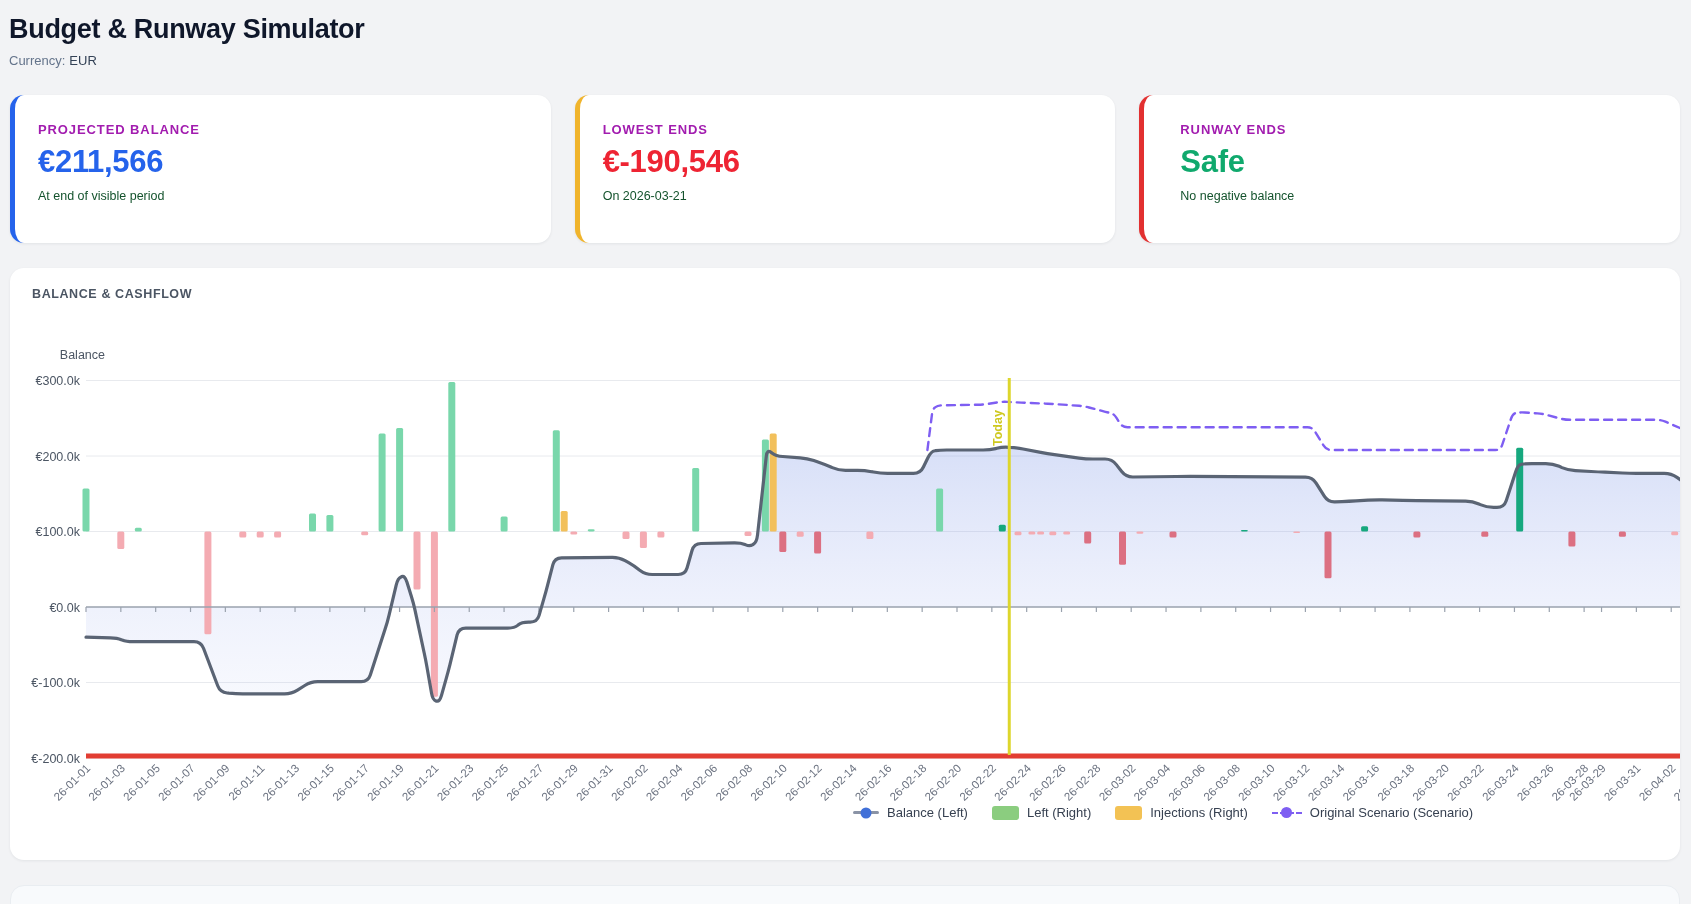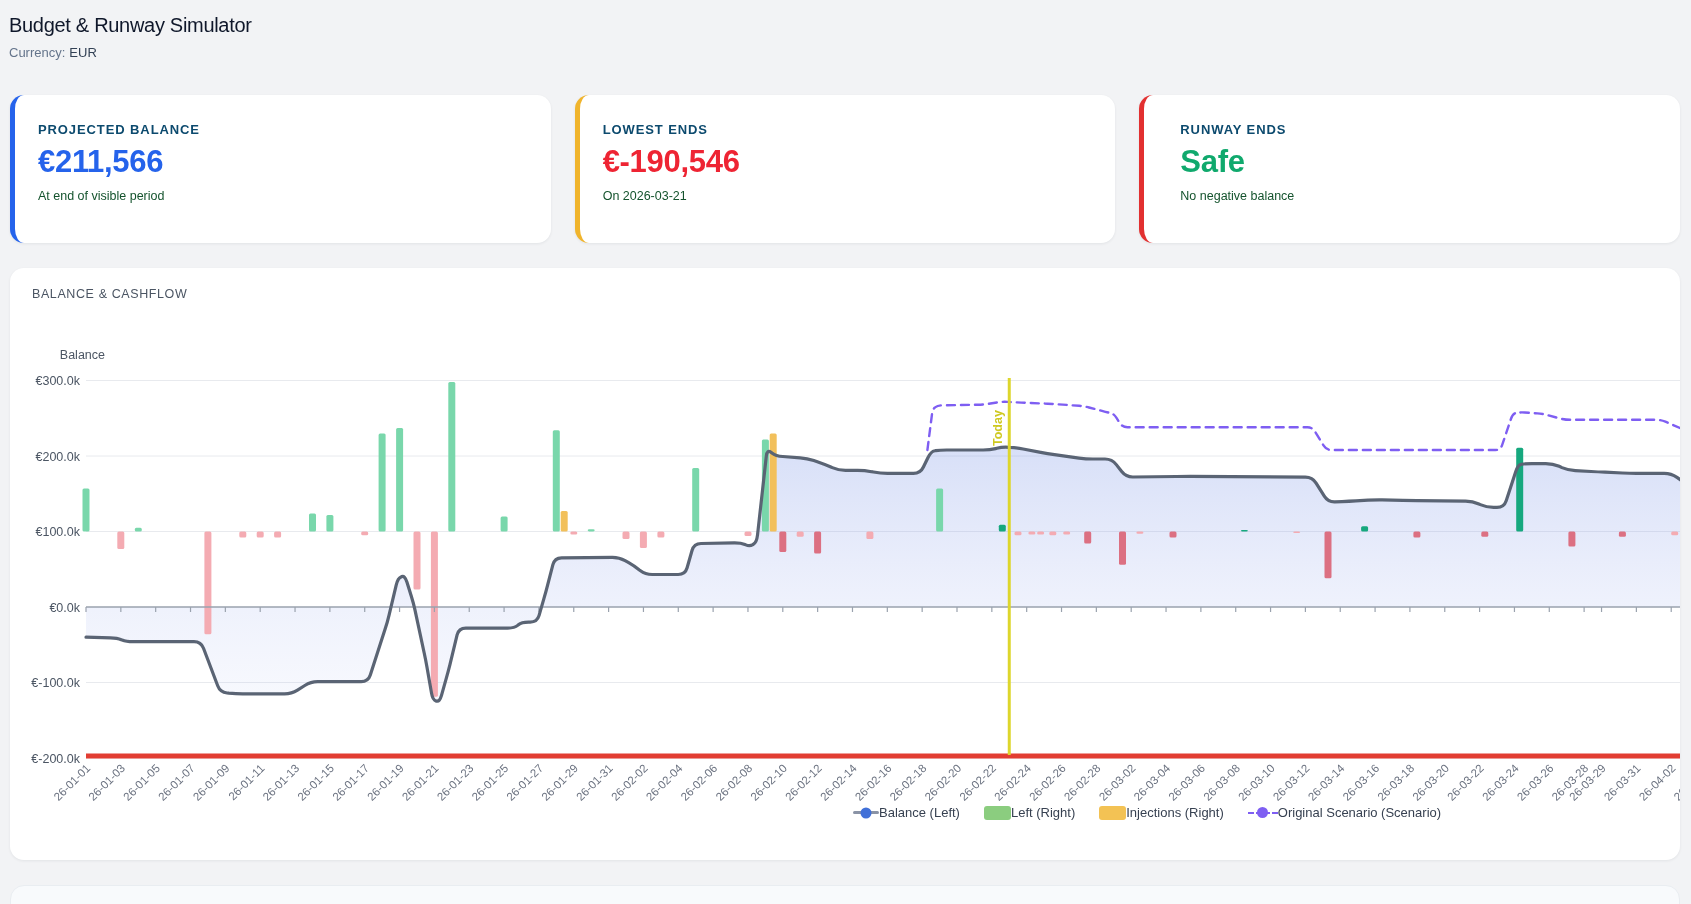--- a/index.html
+++ b/index.html
@@ -4,41 +4,41 @@
 <style>
   html,body{margin:0;padding:0;}
   body{
     width:1691px;height:904px;overflow:hidden;position:relative;
     background:#f2f3f5;
     font-family:"Liberation Sans", sans-serif;
     -webkit-font-smoothing:antialiased;
   }
   
   .header{position:absolute;left:9px;top:14px;}
-  .page-title{font-size:20px;font-weight:400;color:#0f172a;letter-spacing:-.3px;margin:0;}
+  .page-title{font-size:27px;font-weight:700;color:#0f172a;letter-spacing:-.3px;margin:0;}
   .currency-line{margin-top:8px;font-size:13px;color:#64748b;}
   .currency-line b{color:#334155;font-weight:400;margin-left:4px;}
   
   .cards{position:absolute;left:10px;top:95px;width:1670px;height:148px;
     display:grid;grid-template-columns:1fr 1fr 1fr;gap:24px;}
   .card{background:#fff;border-radius:14px;border-left:5px solid #ccc;
     box-shadow:0 1px 3px rgba(15,23,42,.07);padding:27px 0 0 23px;box-sizing:border-box;}
-  .card .lbl{font-size:13px;font-weight:600;letter-spacing:.9px;color:#0c4a6e;}
+  .card .lbl{font-size:13px;font-weight:600;letter-spacing:.9px;color:#a21caf;}
   .card .val{font-size:31px;font-weight:700;margin-top:7px;letter-spacing:-.3px;}
   .card .sub{font-size:12.5px;color:#14532d;margin-top:9px;}
   
   .chart-card{position:absolute;left:10px;top:268px;width:1670px;height:592px;
     background:#fff;border-radius:14px;box-shadow:0 1px 3px rgba(15,23,42,.07);overflow:hidden;}
-  .chart-title{position:absolute;left:22px;top:19px;font-size:12.5px;font-weight:400;
+  .chart-title{position:absolute;left:22px;top:19px;font-size:12.5px;font-weight:700;
     letter-spacing:.6px;color:#4b5563;}
   #chart-svg{position:absolute;left:0;top:62px;}
   #chart-svg text{font-family:"Liberation Sans", sans-serif;}
   
   .legend{position:absolute;left:843px;top:537px;display:flex;align-items:center;gap:24px;}
-  .lg-item{display:flex;align-items:center;font-size:13px;color:#374151;cursor:pointer;}
+  .lg-item{display:flex;align-items:center;gap:8px;font-size:13px;color:#374151;cursor:pointer;}
   .lg-line{position:relative;width:26px;height:3px;border-radius:2px;background:#8a93a6;}
   .lg-line .dot{position:absolute;left:50%;top:50%;transform:translate(-50%,-50%);
     width:11px;height:11px;border-radius:50%;background:#4170d8;}
   .lg-rect{width:27px;height:14px;border-radius:3px;background:#8bcd7f;}
   .lg-dash{position:relative;width:30px;height:0;border-top:2.5px dashed #7e5ef2;}
   .lg-dash .dot{position:absolute;left:9px;top:-7px;width:11px;height:11px;border-radius:50%;background:#7e5ef2;}
   
   .bottom-card{position:absolute;left:10px;top:885px;width:1670px;height:30px;
     background:#f8fafc;border:1px solid #e9edf1;border-radius:14px 14px 0 0;box-sizing:border-box;}
 </style>

